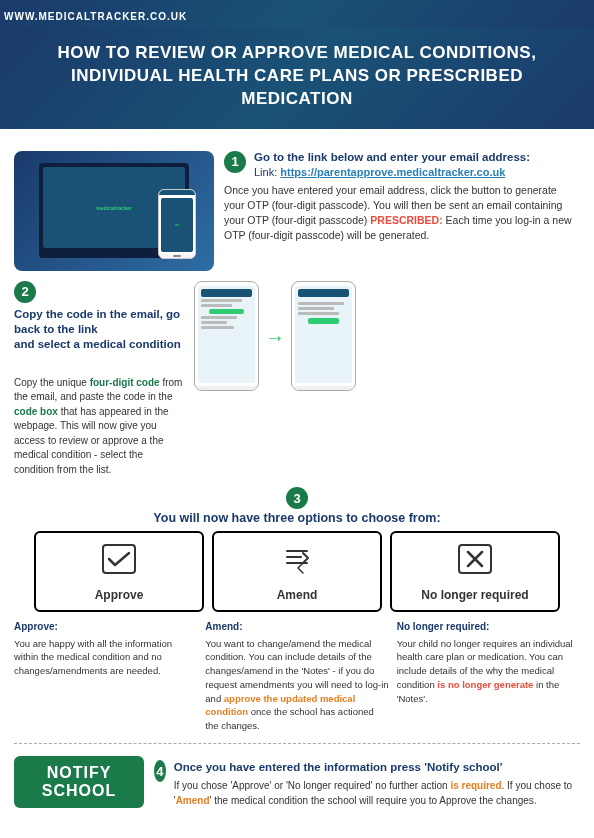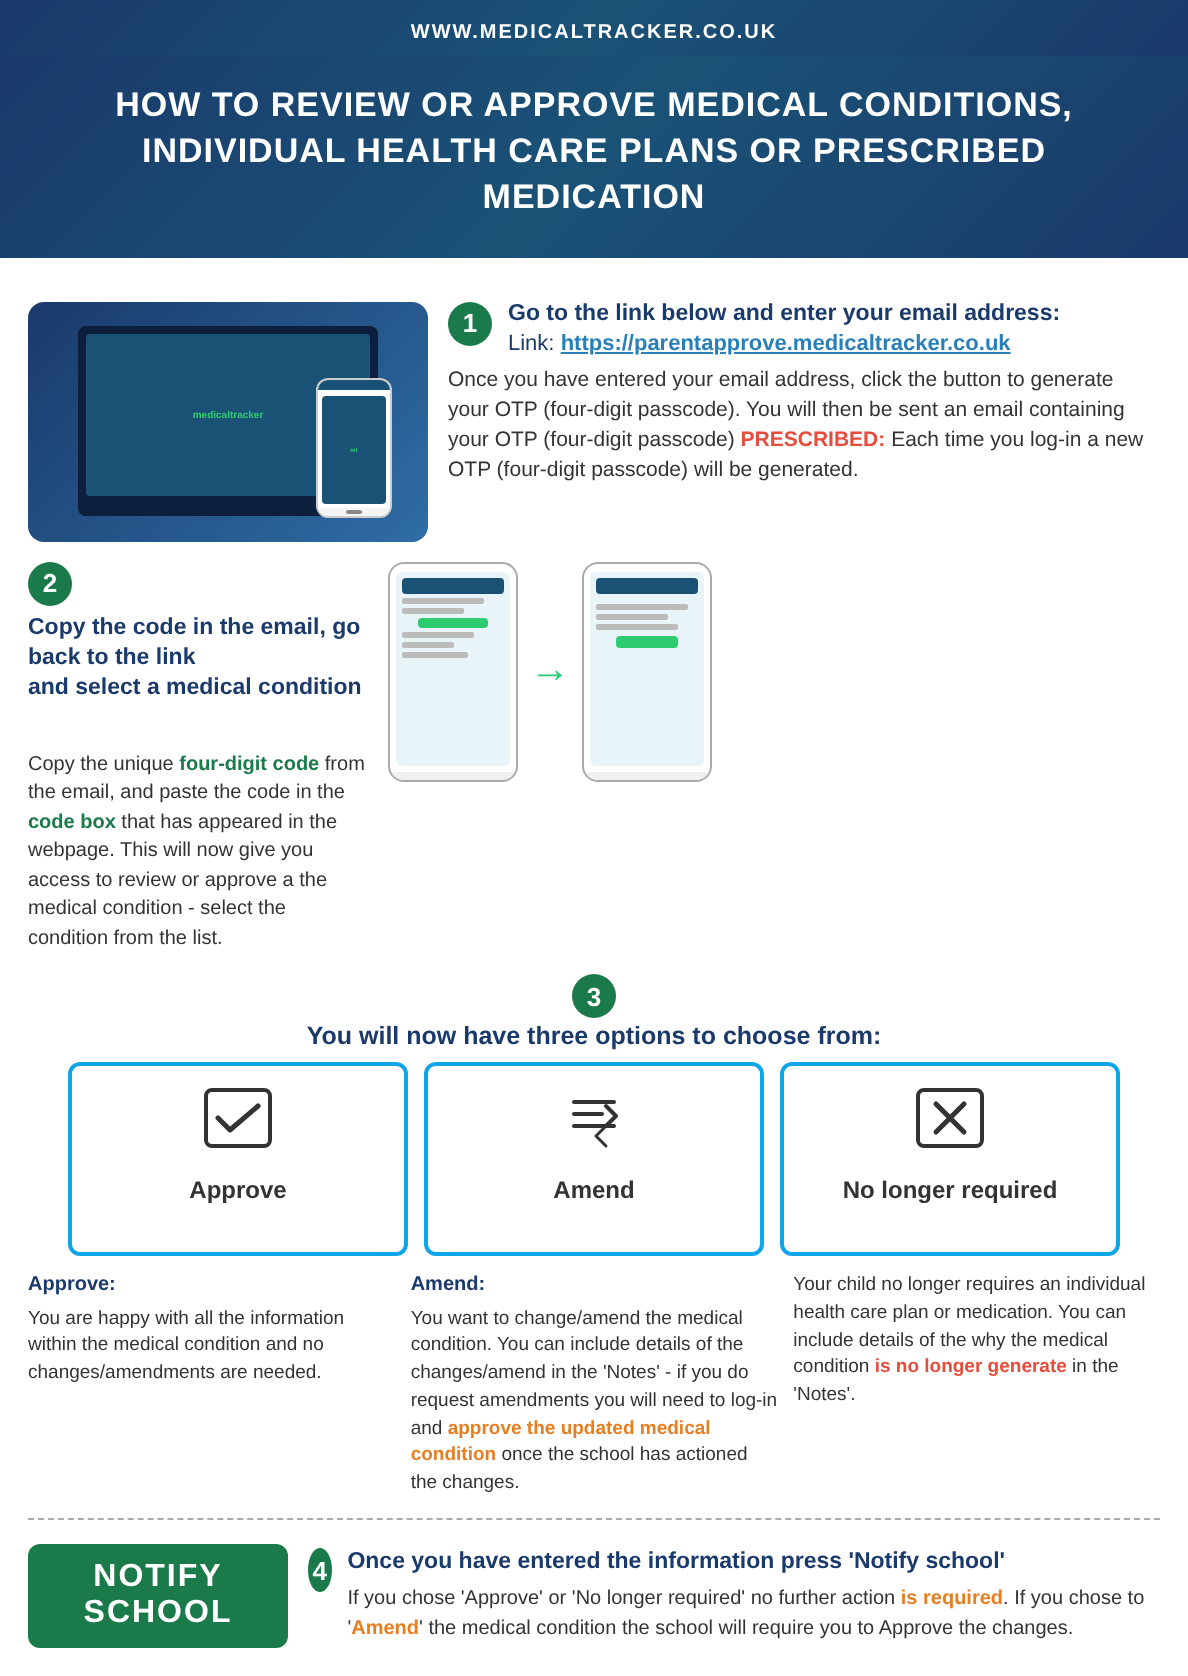--- a/index.html
+++ b/index.html
@@ -7,22 +7,22 @@
       font-family: Arial, Helvetica, sans-serif;
       background: #fff;
       width: 594px;
       min-height: 838px;
       overflow-x: hidden;
     }
 
     
     .header-top {
       background: linear-gradient(135deg, #1a3a6b 0%, #1a5276 50%, #1a3a6b 100%);
-      padding: 6px 16px 4px;
-      text-align: center;
+      padding: 6px 4px 4px;
+      text-align: left;
     }
     .website-url {
       color: #fff;
       font-size: 10px;
       font-weight: bold;
       letter-spacing: 1px;
     }
 
     .header-main {
       background: linear-gradient(135deg, #1a3a6b 0%, #1a5276 50%, #1a3a6b 100%);
@@ -236,27 +236,27 @@
       text-align: center;
     }
 
     .options-row {
       display: flex;
       gap: 8px;
       margin-top: 6px;
       justify-content: center;
     }
     .option-card {
-      border: 2px solid #0ea5e9;
+      border: 2px solid #000000;
       border-radius: 6px;
       width: 170px;
       display: flex;
       flex-direction: column;
       align-items: center;
-      padding: 10px 8px 24px;
+      padding: 10px 8px 8px;
     }
     .option-icon {
       font-size: 26px;
       margin-bottom: 6px;
       color: #333;
     }
     .option-label {
       font-size: 12px;
       font-weight: 700;
       color: #333;
@@ -289,21 +289,21 @@
       font-weight: bold;
     }
     .red-text {
       color: #e74c3c;
       font-weight: bold;
     }
 
     
     .step4-row {
       display: flex;
-      align-items: center;
+      align-items: flex-end;
       margin-top: 12px;
       gap: 10px;
     }
     .step4-left {
       flex: 0 0 130px;
     }
     .step4-right {
       flex: 1;
     }
     .notify-button {
@@ -503,20 +503,21 @@
         <div class="option-desc-title">Approve:</div>
         <span>You are happy with all the information within the medical condition and no changes/amendments are needed.</span>
       </div>
 
       <div class="option-desc">
         <div class="option-desc-title">Amend:</div>
         You want to change/amend the medical condition. You can include details of the changes/amend in the 'Notes' - if you do request amendments you will need to log-in and <span class="orange-text">approve the updated medical condition</span> once the school has actioned the changes.
       </div>
 
       <div class="option-desc">
+        <div class="option-desc-title">No longer required:</div>
         Your child no longer requires an individual health care plan or medication. You can include details of the why the medical condition <span class="red-text">is no longer generate</span> in the 'Notes'.
       </div>
     </div>
   </div>
 
   <div style="border-top: 1px dashed #aaa; margin: 10px 0;"></div>
 
   <div class="step4-row">
 
     <div class="step4-left">

